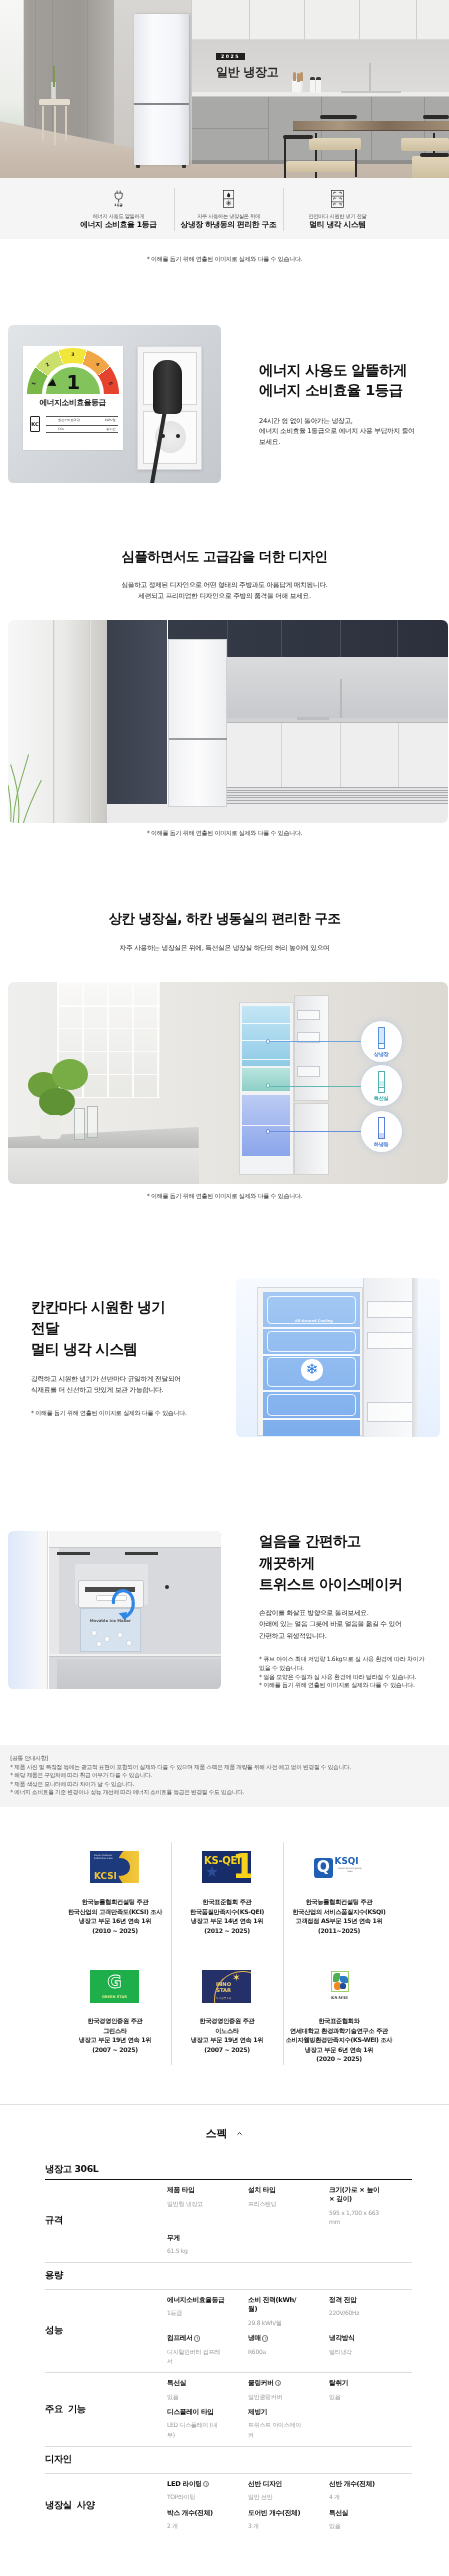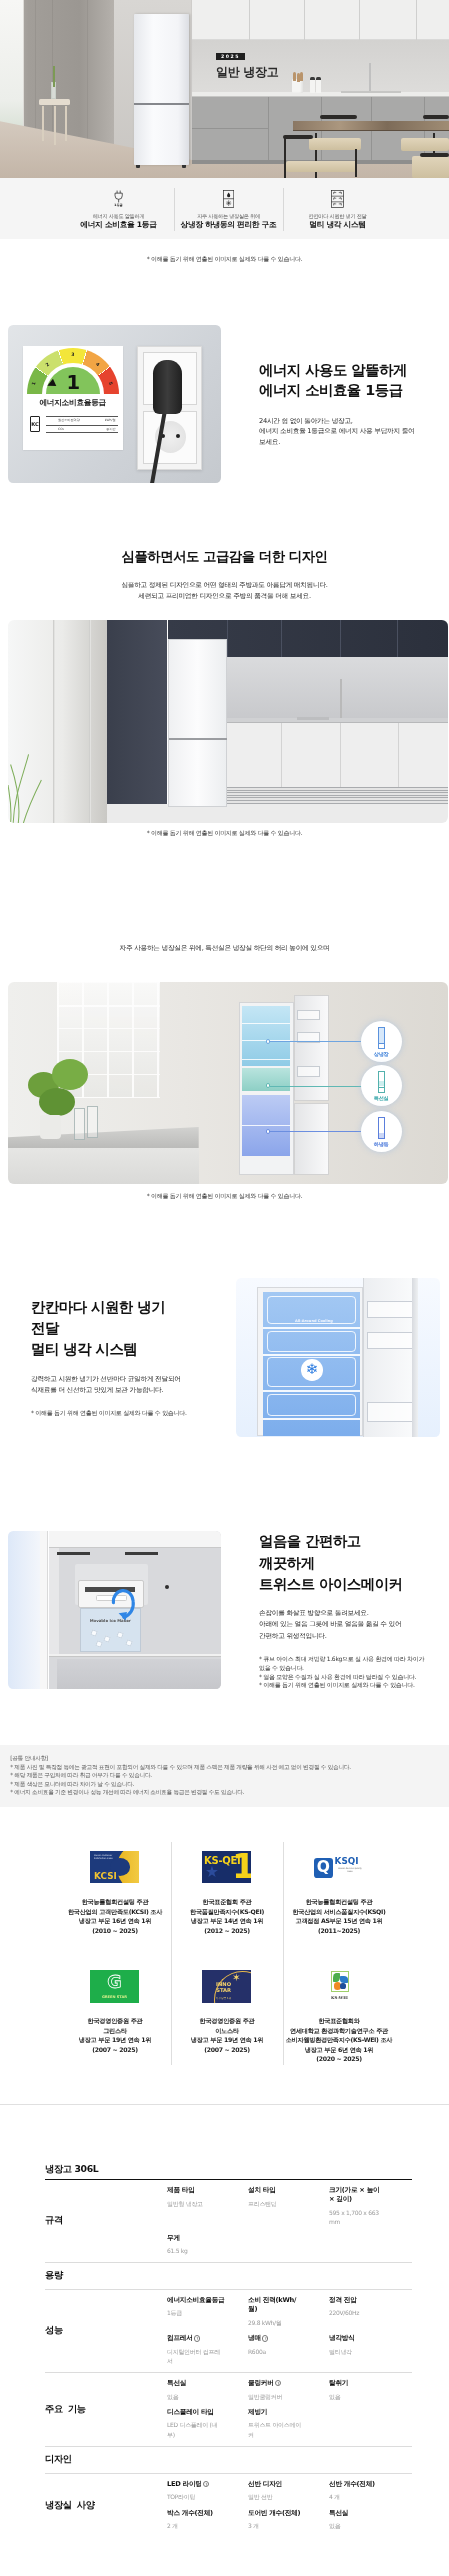--- a/index.html
+++ b/index.html
@@ -361,20 +361,21 @@
       <div class="abs d-ll" style="left:171px"></div>
     </div>
     <div class="abs d-vent"></div>
     <div class="abs d-floor"></div>
     <div class="abs d-fridge">
       <div class="abs d-split"></div>
     </div>
   </div>
   <div class="abs disc ko" style="top:829px">* 이해를 돕기 위해 연출된 이미지로 실제와 다를 수 있습니다.</div>
 
+  <div class="abs h26" style="top:910px">상칸 냉장실, 하칸 냉동실의 편리한 구조</div>
   <div class="abs body13 center" style="left:0;width:449px;top:943px;line-height:10.8px">
     <div>자주 사용하는 냉장실은 위에, 특선실은 냉장실 하단의 허리 높이에 있으며</div>
   </div>
   <div class="abs img" style="left:7.7px;top:982px;width:440px;height:202px;border-radius:6.2px">
     <div class="abs s-bg"></div>
     <div class="abs s-window"></div>
     <div class="abs s-leaf" style="left:20.6px;top:90px;width:31px;height:26px"></div>
     <div class="abs s-leaf" style="left:44px;top:77px;width:36px;height:31px;background:#78ad45"></div>
     <div class="abs s-leaf" style="left:31px;top:106px;width:36px;height:28px;background:#5f9234"></div>
     <div class="abs s-ctop"></div>
@@ -590,20 +591,26 @@
   </div>
   <div class="abs acol" style="left:283px;top:2016px">
     <div class="atext">한국표준협회와</div>
     <div class="atext">연세대학교 환경과학기술연구소 주관</div>
     <div class="atext">소비자웰빙환경만족지수(KS-WEI) 조사</div>
     <div class="atext">냉장고 부문 6년 연속 1위</div>
     <div class="atext">(2020 ~ 2025)</div>
   </div>
 
   <div class="abs spec-topline"></div>
+  <div class="abs spec-head">
+    <span>스펙</span>
+    <svg width="7.2" height="5.2" viewBox="0 0 14 10" style="margin-left:5.2px;vertical-align:middle">
+        <path d="M3 7 L7 3 L11 7" fill="none" stroke="#111" stroke-width="1.6"></path>
+      </svg>
+  </div>
   <div class="abs spec-model">냉장고 306L</div>
   <div class="abs spec-bar"></div>
 
   <div class="abs spec">
 
     <div class="srow">
       <div class="scat">규격</div>
       <div class="sgrid">
         <div class="sitem">
             <div class="lbl">제품 타입</div>

